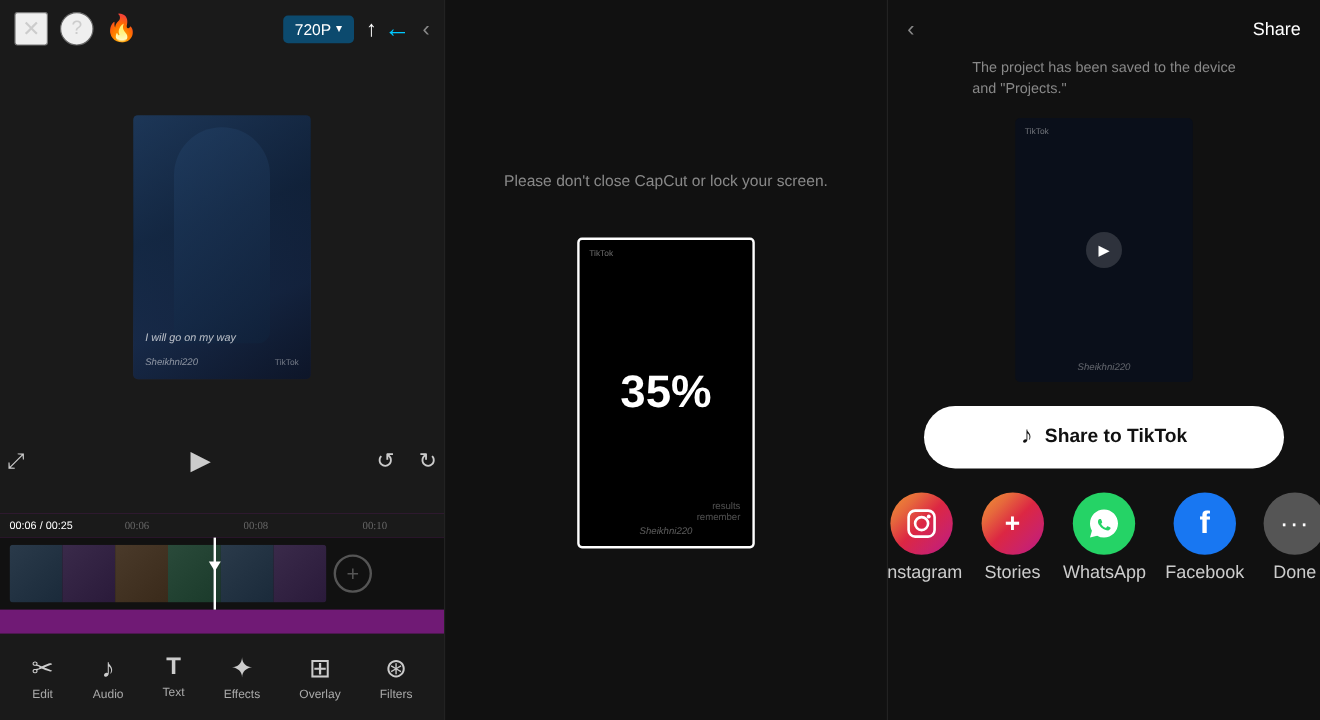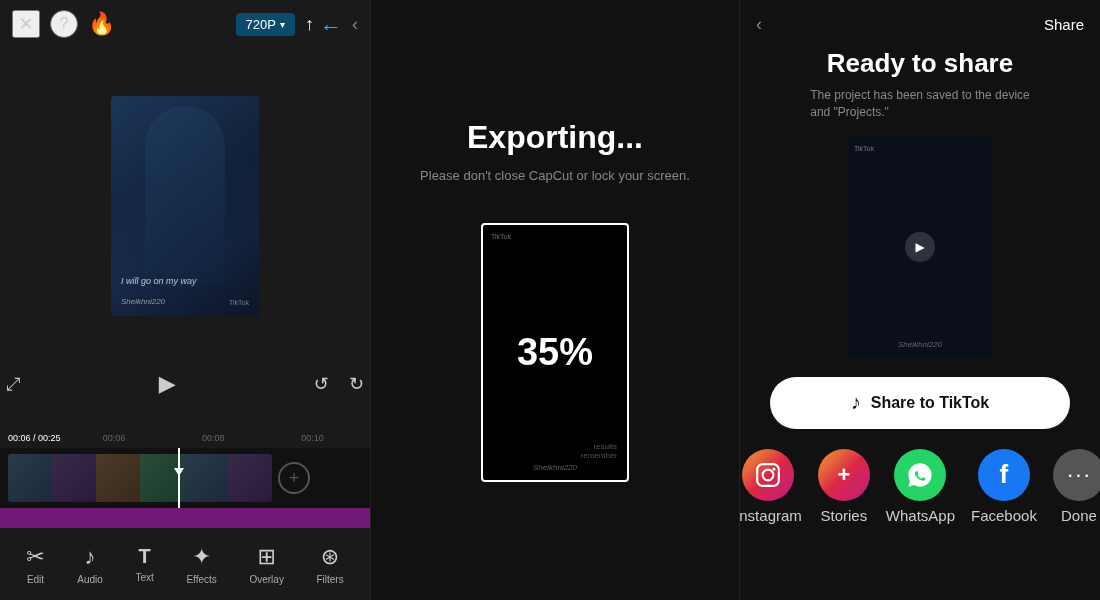--- a/index.html
+++ b/index.html
@@ -206,20 +206,21 @@
     .time-current {
       color: #fff;
       margin-right: 4px;
     }
 
     .time-markers {
       display: flex;
       gap: 0;
       flex: 1;
       justify-content: space-around;
+      font-family: Liberation Serif, serif;
     }
 
     .timeline-track {
       height: 60px;
       background: #111;
       display: flex;
       align-items: center;
       padding: 4px 8px;
       gap: 2px;
       position: relative;
@@ -627,37 +628,35 @@
       <span class="tool-label">Overlay</span>
     </div>
     <div class="tool-item">
       <span class="tool-icon">⊛</span>
       <span class="tool-label">Filters</span>
     </div>
   </div>
 </div>
 
 <div class="middle-panel">
-  <h2 class="export-title">Exporting...</h2>
   <p class="export-subtitle">Please don't close CapCut or lock your screen.</p>
   <div class="export-preview-container">
     <span class="export-preview-top">TikTok</span>
     <span class="export-progress-text">35%</span>
     <span class="export-preview-bottom-text">results<br>remember</span>
     <span class="export-preview-watermark">Sheikhni220</span>
   </div>
 </div>
 
 <div class="right-panel">
   <div class="right-top-bar">
     <span class="back-arrow">‹</span>
     <button class="done-btn">Share</button>
   </div>
   <div class="right-content">
-    <h2 class="ready-title">Ready to share</h2>
     <p class="ready-subtitle">The project has been saved to the device<br>and "Projects."</p>
     <div class="right-preview">
       <span class="right-preview-badge">TikTok</span>
       <div class="play-overlay">▶</div>
       <span class="right-preview-watermark">Sheikhni220</span>
     </div>
     <button class="share-tiktok-btn">
       <span class="tiktok-logo">♪</span>
       <span>Share to TikTok</span>
     </button>

